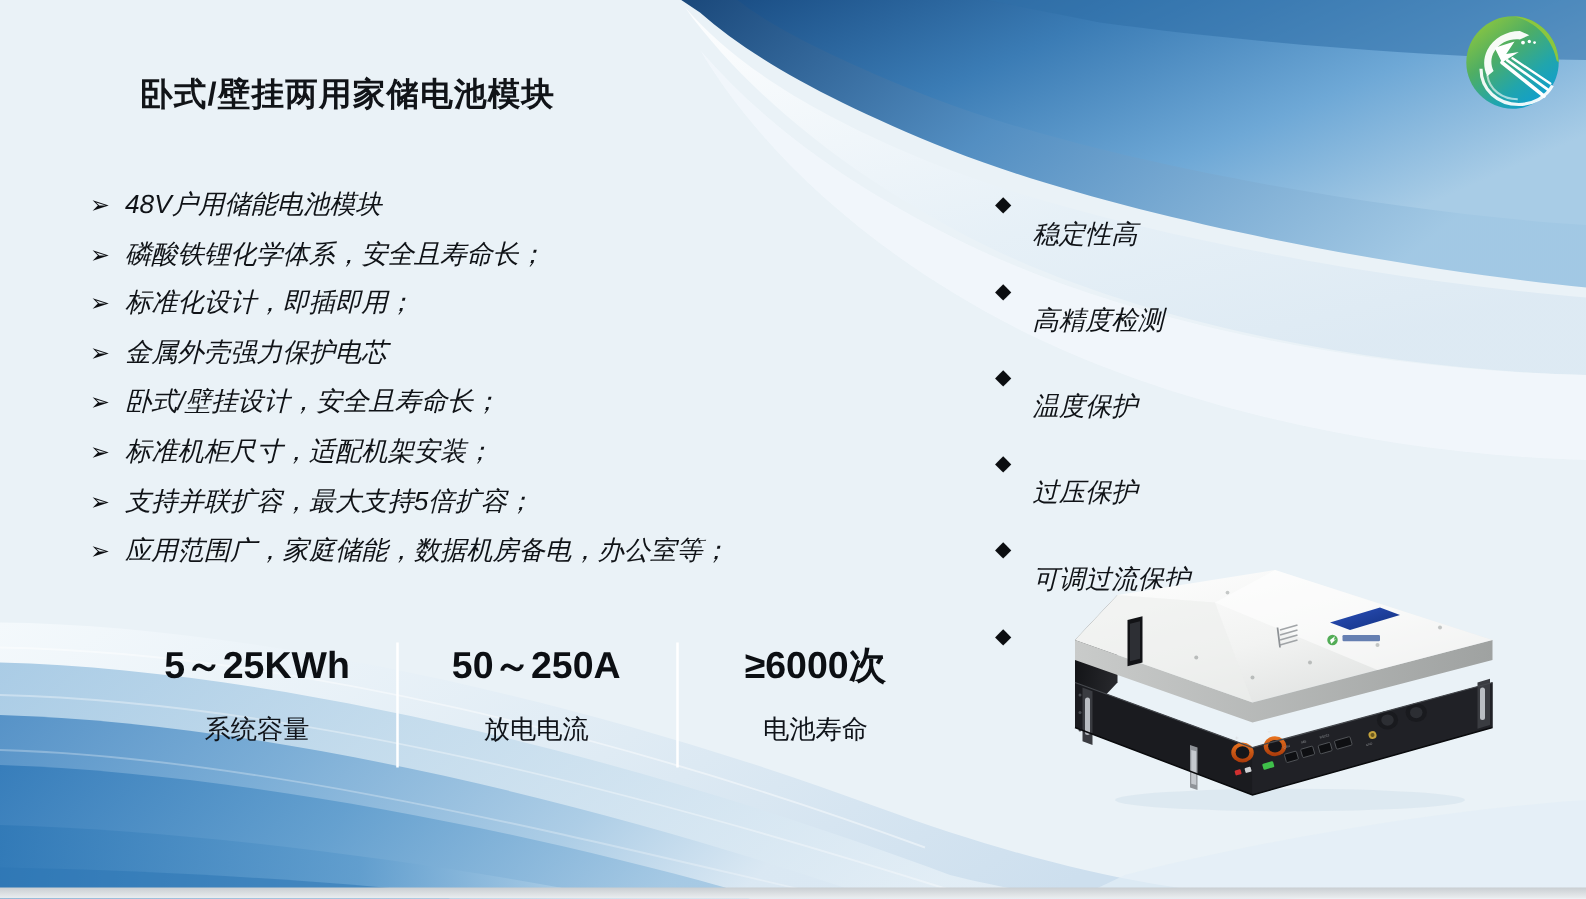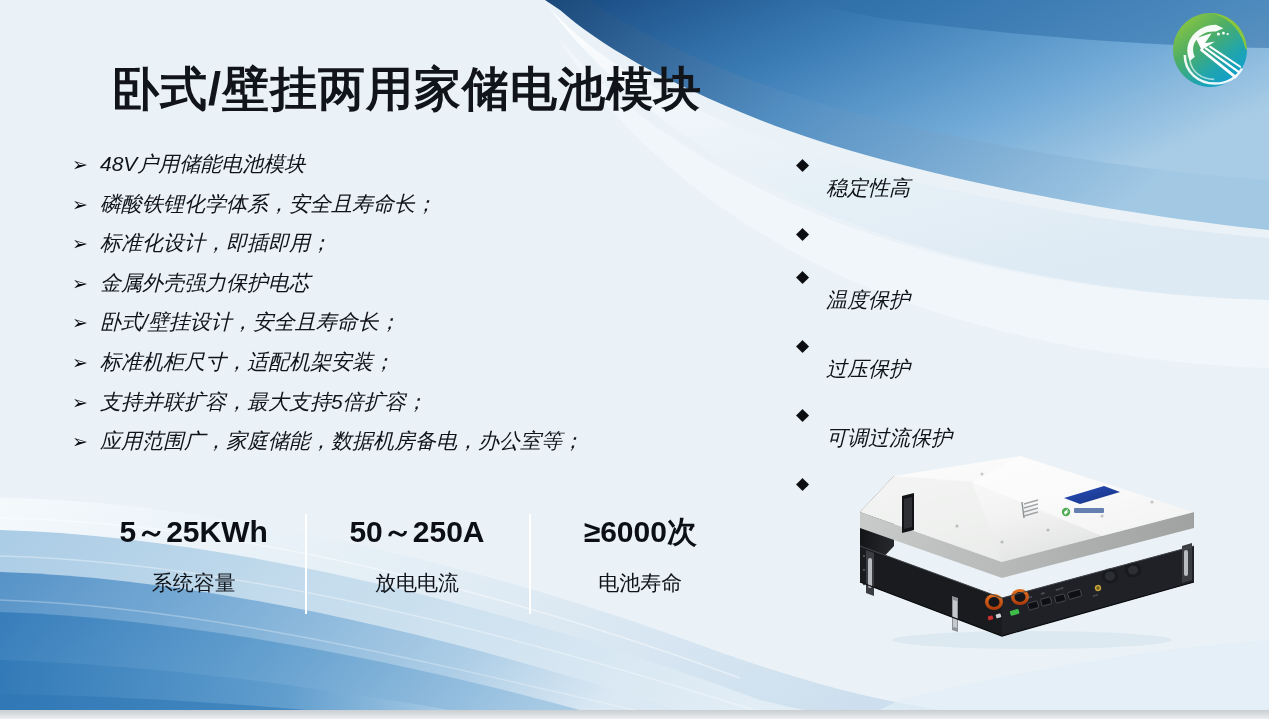--- a/index.html
+++ b/index.html
@@ -42,21 +42,21 @@
     top: 8px;
     width: 84px;
     height: 84px;
   }
 
   
   .title {
     position: absolute;
     left: 112px;
     top: 58px;
-    font-size: 47px;
+    font-size: 26px;
     font-weight: 700;
     color: #111418;
     letter-spacing: 1px;
     white-space: nowrap;
     font-family: "Liberation Sans", "DejaVu Sans", sans-serif;
   }
 
   
   .col-left {
     position: absolute;
@@ -104,21 +104,21 @@
     font-style: italic;
   }
   .col-right .bullet-text {
     font-size: 21px;
     margin-top: 24px;
   }
 
   
   .stats {
     position: absolute;
-    left: 82px;
+    left: 94px;
     top: 512px;
     width: 670px;
     height: 106px;
     display: flex;
     justify-content: center;
   }
   .stat {
     flex: 1 1 0;
     position: relative;
     text-align: center;
@@ -335,20 +335,21 @@
 
   <div class="col-right">
 
     <div class="bullet">
       <span class="bullet-mark">◆</span>
       <span class="bullet-text">稳定性高</span>
     </div>
 
     <div class="bullet">
       <span class="bullet-mark">◆</span>
+      <span class="bullet-text">高精度检测</span>
     </div>
 
     <div class="bullet">
       <span class="bullet-mark">◆</span>
       <span class="bullet-text">温度保护</span>
     </div>
 
     <div class="bullet">
       <span class="bullet-mark">◆</span>
       <span class="bullet-text">过压保护</span>

